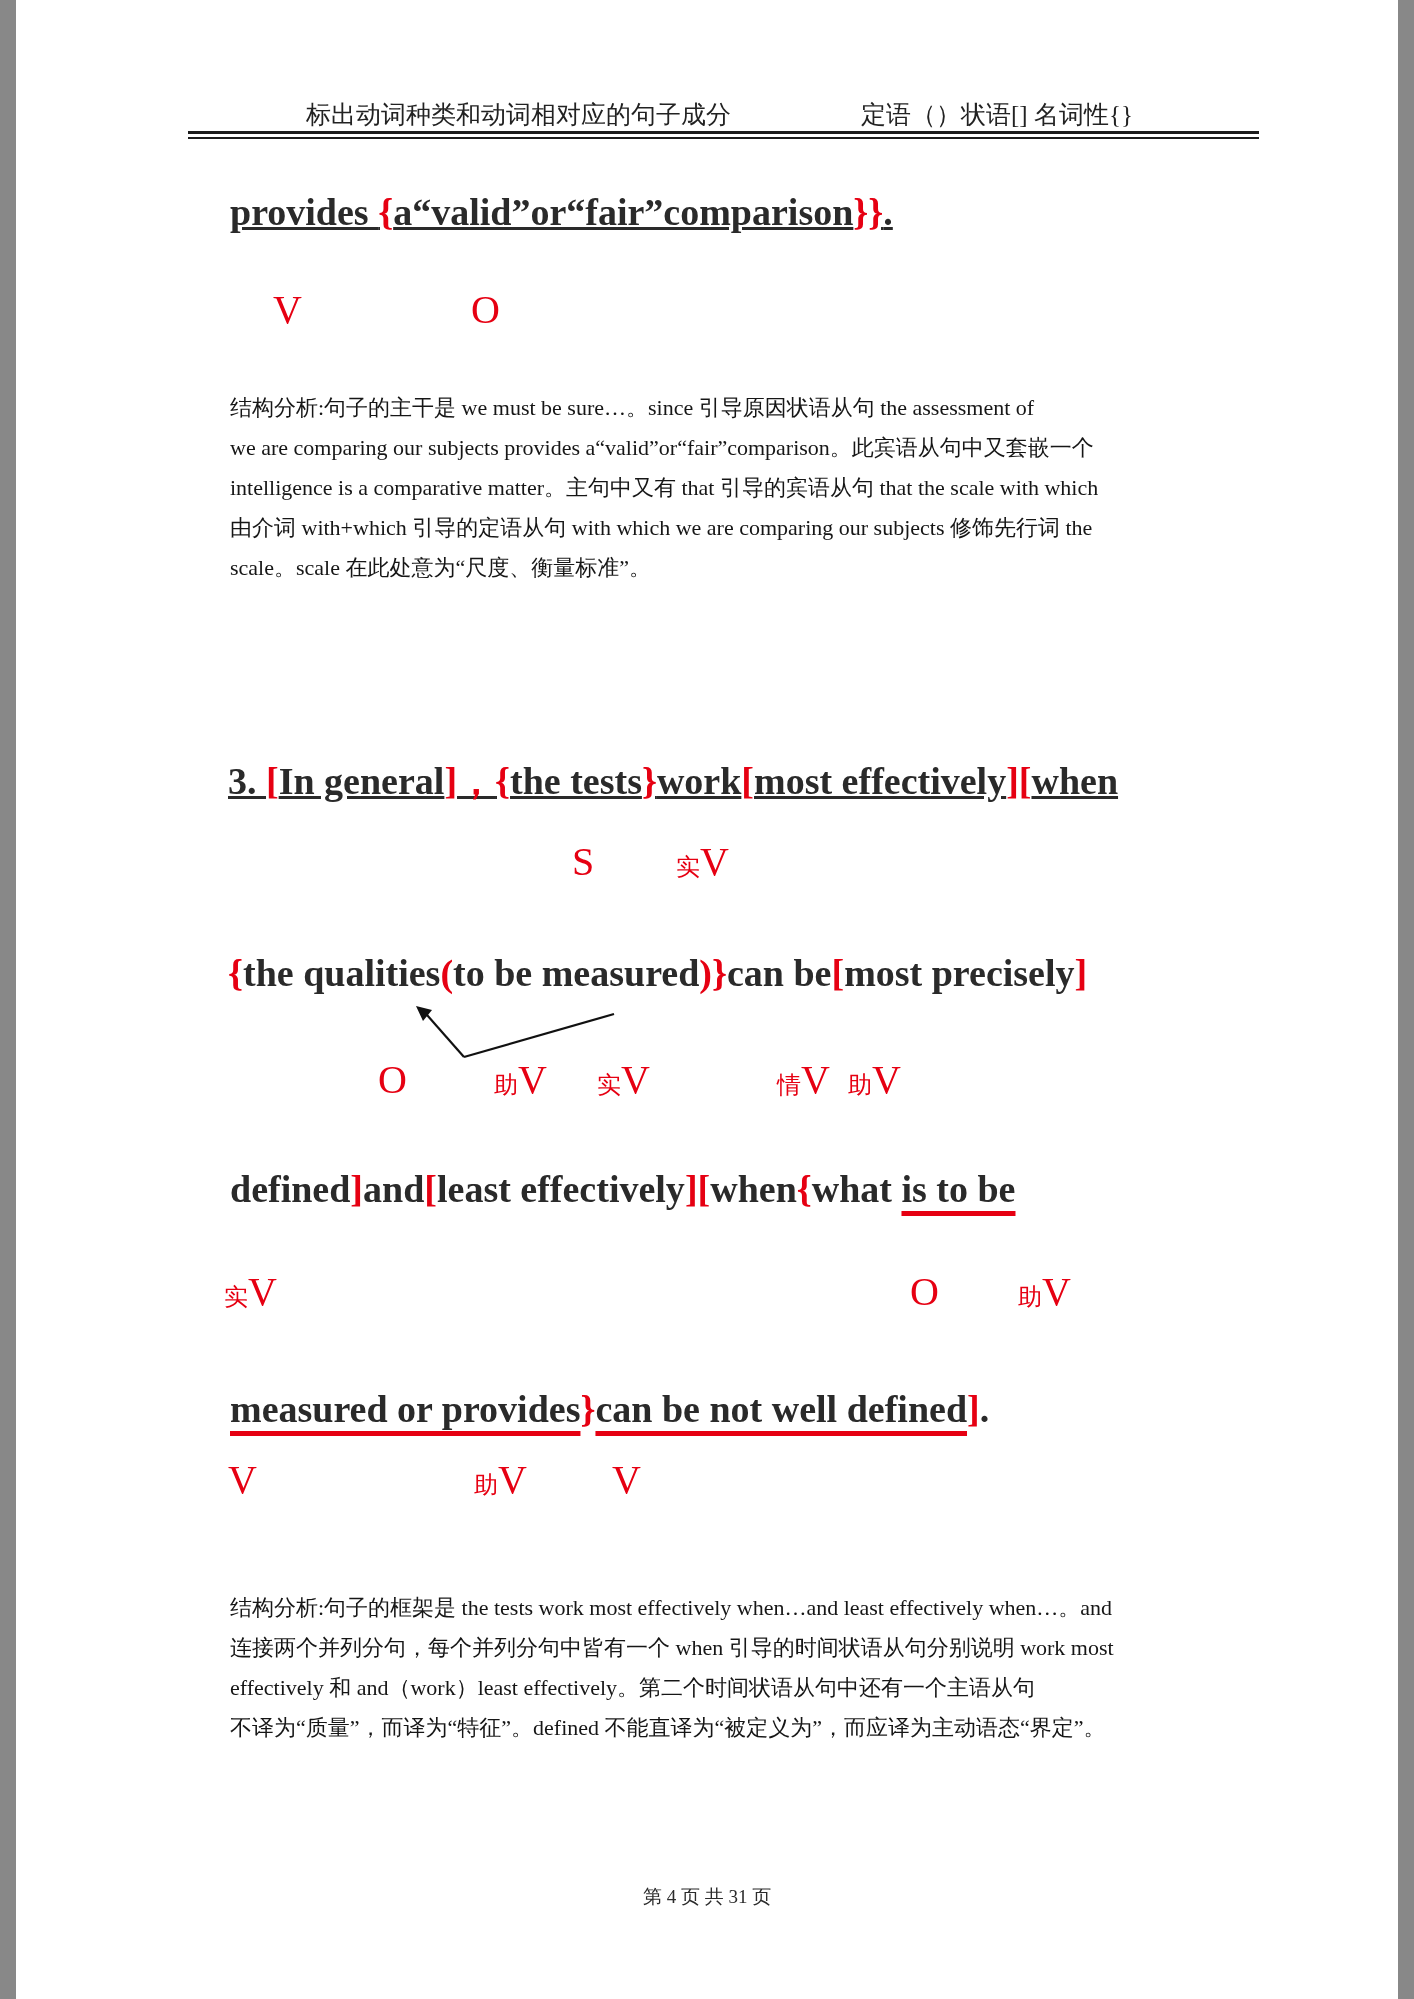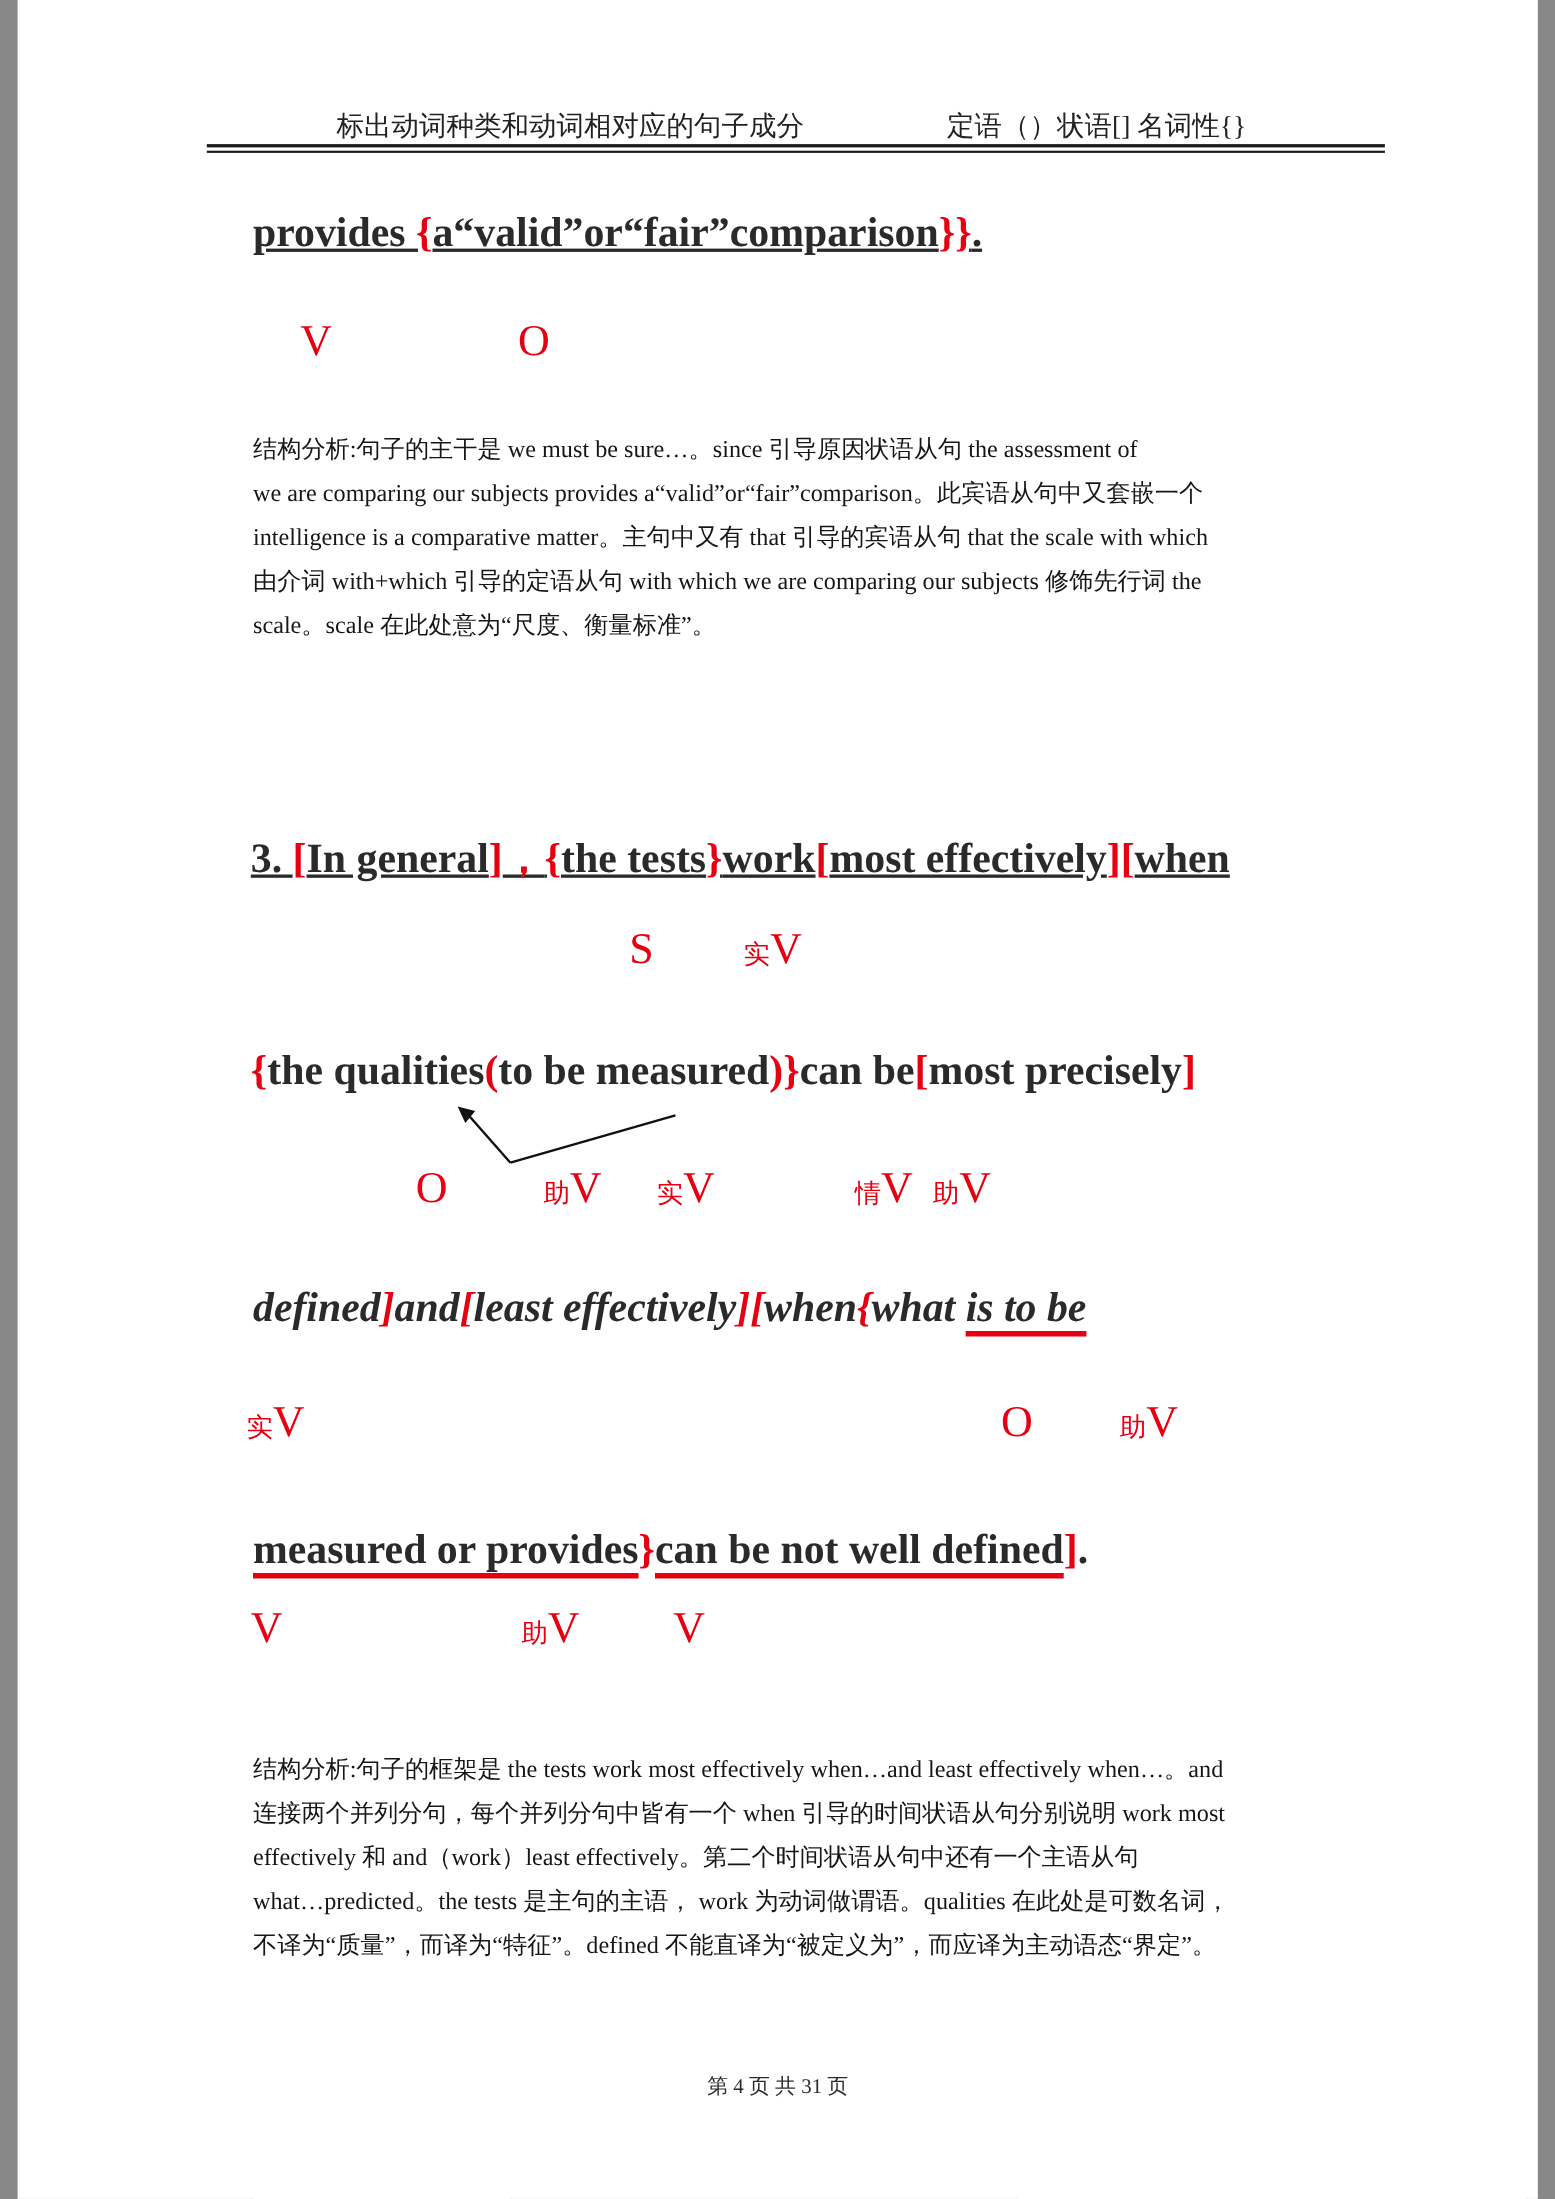--- a/index.html
+++ b/index.html
@@ -66,39 +66,38 @@
     <line x1="63" y1="57" x2="26" y2="15" stroke="#111" stroke-width="2.2"></line>
     <polygon points="15,6 31,10 22,21" fill="#111"></polygon>
   </svg>
 
   <span class="ann" style="left:362px; top:1060px;">O</span>
   <span class="ann" style="left:478px; top:1060px;"><span class="cjk">助</span><span>V</span></span>
   <span class="ann" style="left:581px; top:1060px;"><span class="cjk">实</span><span>V</span></span>
   <span class="ann" style="left:761px; top:1060px;"><span class="cjk">情</span><span>V</span></span>
   <span class="ann" style="left:832px; top:1060px;"><span class="cjk">助</span><span>V</span></span>
 
-  <div class="big" style="left:214px; top:1168px;font-style:italic;">
+  <div class="big" style="left:214px; top:1168px;">
     <span>defined</span><span class="red">]</span><span>and</span><span class="red">[</span><span>least effectively</span><span class="red">][</span><span>when</span><span class="red">{</span><span>what </span><span class="u-red">is to be</span>
   </div>
 
   <span class="ann" style="left:208px; top:1272px;"><span class="cjk">实</span><span>V</span></span>
   <span class="ann" style="left:894px; top:1272px;">O</span>
   <span class="ann" style="left:1002px; top:1272px;"><span class="cjk">助</span><span>V</span></span>
 
   <div class="big" style="left:214px; top:1388px;">
     <span class="u-red">measured or provides</span><span class="red">}</span><span class="u-red">can be not well defined</span><span class="red">]</span><span>.</span>
   </div>
 
   <span class="ann" style="left:212px; top:1460px;">V</span>
   <span class="ann" style="left:458px; top:1460px;"><span class="cjk">助</span><span>V</span></span>
   <span class="ann" style="left:596px; top:1460px;">V</span>
 
   <div class="para" style="top:1588px;">
     <div class="pline">结构分析:句子的框架是 the tests work most effectively when…and least effectively when…。and</div>
     <div class="pline">连接两个并列分句，每个并列分句中皆有一个 when 引导的时间状语从句分别说明 work most</div>
     <div class="pline">effectively 和 and（work）least effectively。第二个时间状语从句中还有一个主语从句</div>
-    <div class="pline">what…predicted。the tests 是主句的主语， work 为动词做谓语。qualities 在此处是可数名词，</div>
     <div class="pline">不译为“质量”，而译为“特征”。defined 不能直译为“被定义为”，而应译为主动语态“界定”。</div>
   </div>
 
   <div class="footer">第 4 页 共 31 页</div>
 
 </div>
 
 </body></html>

